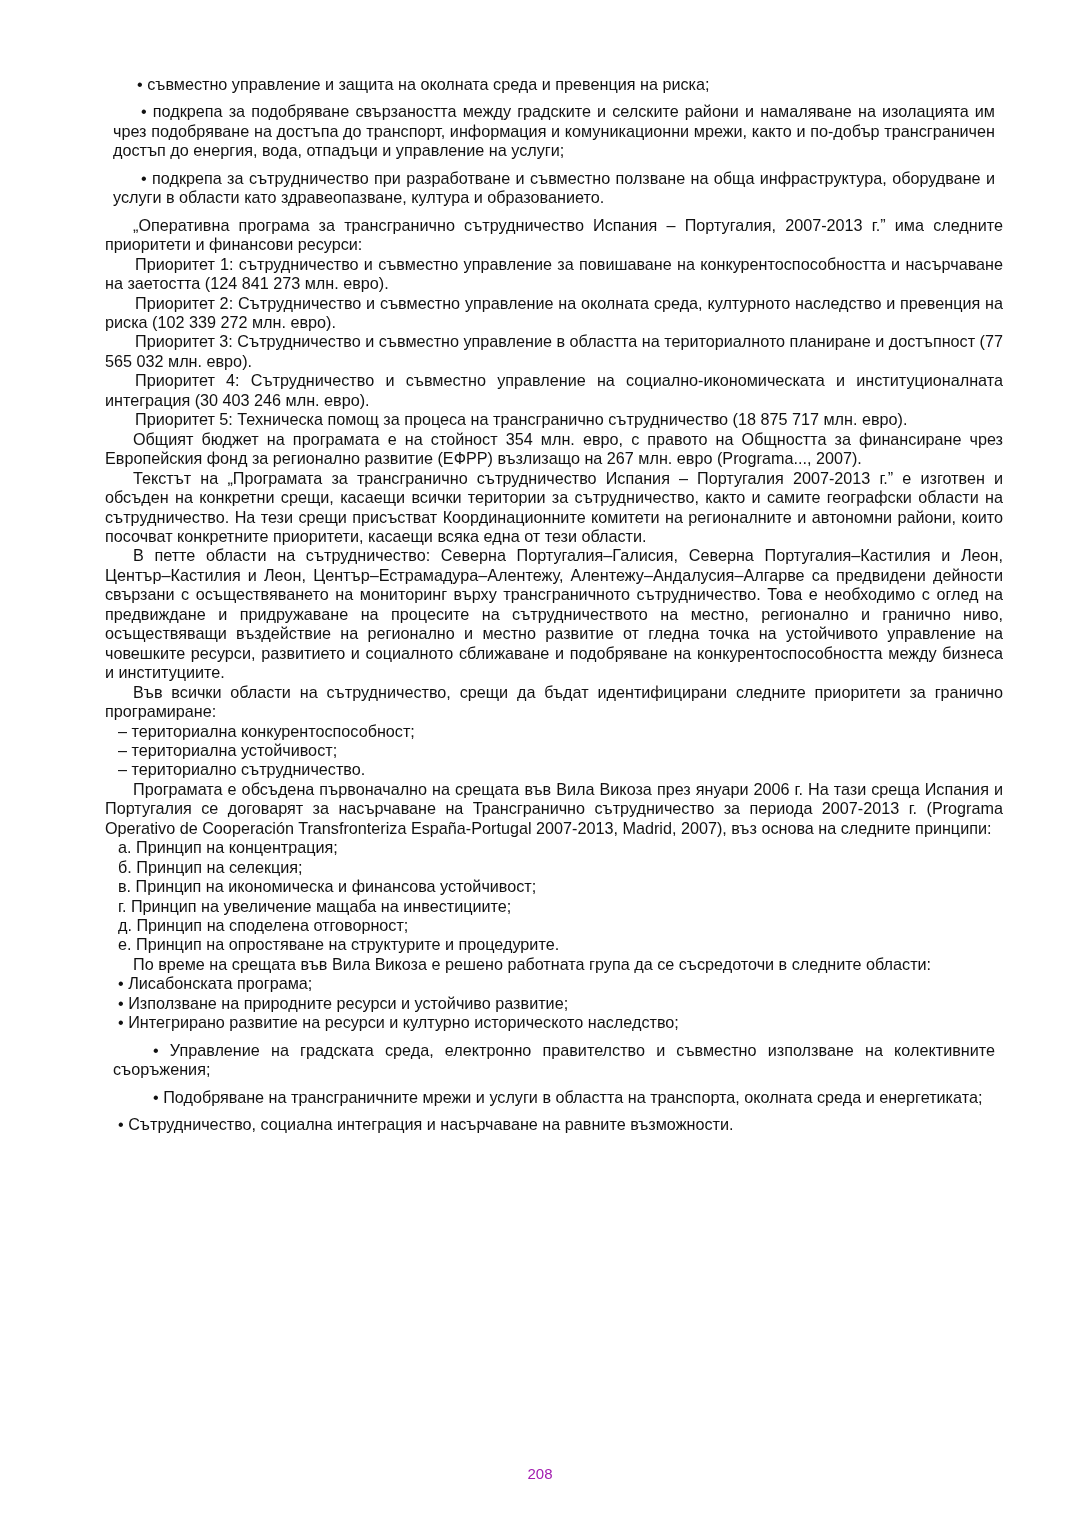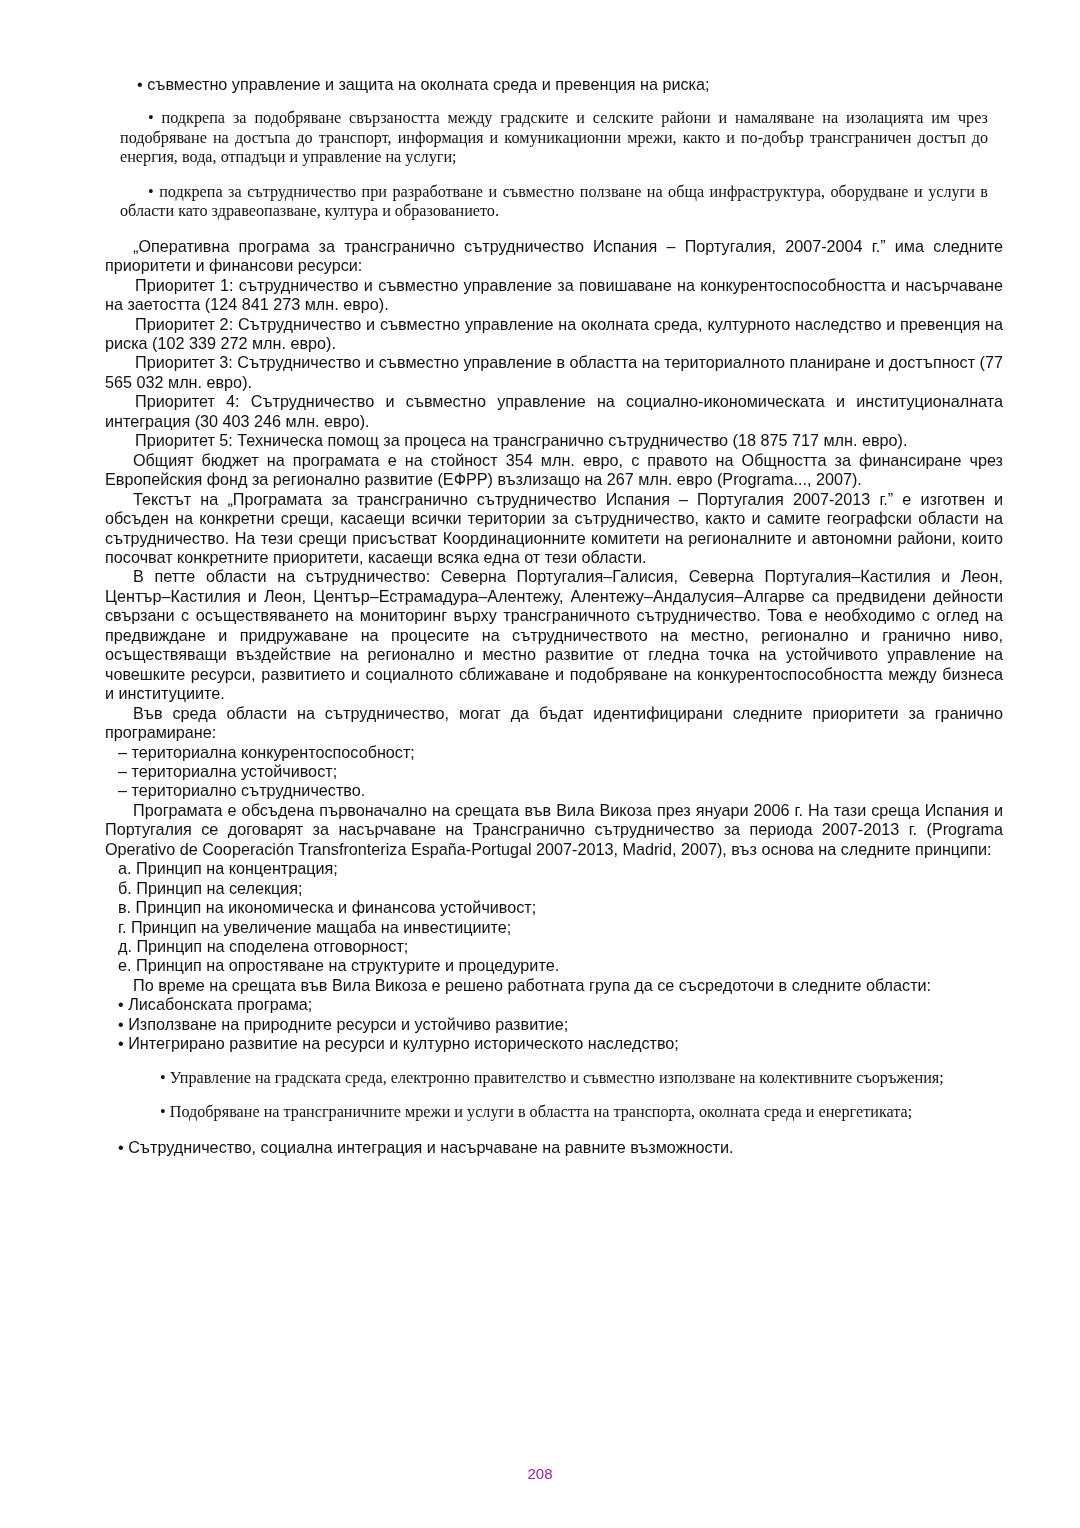--- a/index.html
+++ b/index.html
@@ -22,22 +22,21 @@
   .li {
     margin: 0;
     padding-left: 14px;
     text-indent: 0;
   }
   .li.dash { padding-left: 14px; }
   .li.alpha { padding-left: 14px; }
   .bp {
     text-align: justify;
     text-indent: 28px;
-    margin: 15px;
-    font-family: Liberation Serif, serif;
+    margin: 8px;
   }
   .single-bullet { margin: 2px; padding-left: 30px; }
   .page-number {
     position: absolute;
     left: 0;
     width: 1080px;
     top: 1465px;
     text-align: center;
     font-family: "Liberation Sans", sans-serif;
     font-size: 15px;
@@ -45,32 +44,32 @@
   }
 </style>
 </head>
 <body>
 
 <div class="page">
   <p class="single-bullet">• съвместно управление и защита на околната среда и превенция на риска;</p>
   <p class="bp">•  подкрепа за подобряване свързаността между градските и селските райони и намаляване на изолацията им чрез подобряване на достъпа до транспорт, информация и комуникационни мрежи, както и по-добър трансграничен достъп до енергия, вода, отпадъци и управление на услуги;</p>
   <p class="bp">•   подкрепа за сътрудничество при разработване и съвместно ползване на обща инфраструктура, оборудване и услуги в области като здравеопазване, култура и образованието.</p>
 
-  <p class="p">„Оперативна програма за трансгранично сътрудничество Испания – Португалия, 2007-2004 г.” има следните приоритети и финансови ресурси:</p>
+  <p class="p">„Оперативна програма за трансгранично сътрудничество Испания – Португалия, 2007-2013 г.” има следните приоритети и финансови ресурси:</p>
 
   <p class="p" style="text-indent:30px">Приоритет 1: сътрудничество и съвместно управление за повишаване на конкурентоспособността и насърчаване на заетостта (124 841 273 млн. евро).</p>
   <p class="p" style="text-indent:30px">Приоритет 2: Сътрудничество и съвместно управление на околната среда, културното наследство и превенция на риска (102 339 272 млн. евро).</p>
   <p class="p" style="text-indent:30px">Приоритет 3: Сътрудничество и съвместно управление в областта на териториалното  планиране и достъпност (77 565 032 млн. евро).</p>
   <p class="p" style="text-indent:30px">Приоритет 4: Сътрудничество и съвместно управление на социално-икономическата и институционалната интеграция (30 403 246 млн. евро).</p>
   <p class="p" style="text-indent:30px">Приоритет 5: Техническа помощ за процеса на трансгранично сътрудничество (18 875 717 млн. евро).</p>
 
   <p class="p">Общият бюджет на програмата е на стойност 354 млн. евро, с правото на Общността за финансиране чрез Европейския фонд за регионално развитие (ЕФРР) възлизащо на 267 млн. евро (Programa..., 2007).</p>
   <p class="p">Текстът на „Програмата за трансгранично сътрудничество Испания – Португалия 2007-2013 г.” е изготвен и обсъден на конкретни срещи, касаещи всички територии за сътрудничество, както и самите географски области на сътрудничество. На тези срещи присъстват Координационните комитети на регионалните и автономни райони, които посочват конкретните приоритети, касаещи всяка една от тези области.</p>
   <p class="p">В петте области на сътрудничество: Северна Португалия–Галисия, Северна Португалия–Кастилия и Леон, Център–Кастилия и Леон, Център–Естрамадура–Алентежу, Алентежу–Андалусия–Алгарве са предвидени дейности свързани с осъществяването на мониторинг върху трансграничното сътрудничество. Това е необходимо с оглед на предвиждане и придружаване на процесите на сътрудничеството на местно, регионално и гранично ниво, осъществяващи въздействие на регионално и местно развитие от гледна точка на устойчивото управление на човешките ресурси, развитието и социалното сближаване и подобряване на конкурентоспособността между бизнеса и институциите.</p>
-  <p class="p">Във среда области на сътрудничество, могат да бъдат идентифицирани следните приоритети за гранично програмиране:</p>
+  <p class="p">Във всички области на сътрудничество, срещи да бъдат идентифицирани следните приоритети за гранично програмиране:</p>
 
   <p class="li dash" style="padding-left:13px">– териториална конкурентоспособност;</p>
   <p class="li dash" style="padding-left:13px">– териториална устойчивост;</p>
   <p class="li dash" style="padding-left:13px">– териториално сътрудничество.</p>
 
   <p class="p">Програмата е обсъдена първоначално на срещата във Вила Викоза през януари 2006 г. На тази среща Испания и Португалия се договарят за насърчаване на Трансгранично сътрудничество за периода 2007-2013 г. (Programa Operativo de Cooperación Transfronteriza España-Portugal 2007-2013, Madrid, 2007), въз основа на следните принципи:</p>
 
   <p class="li alpha" style="padding-left:13px">а. Принцип на концентрация;</p>
   <p class="li alpha" style="padding-left:13px">б. Принцип на селекция;</p>
   <p class="li alpha" style="padding-left:13px">в. Принцип на икономическа и финансова устойчивост;</p>

